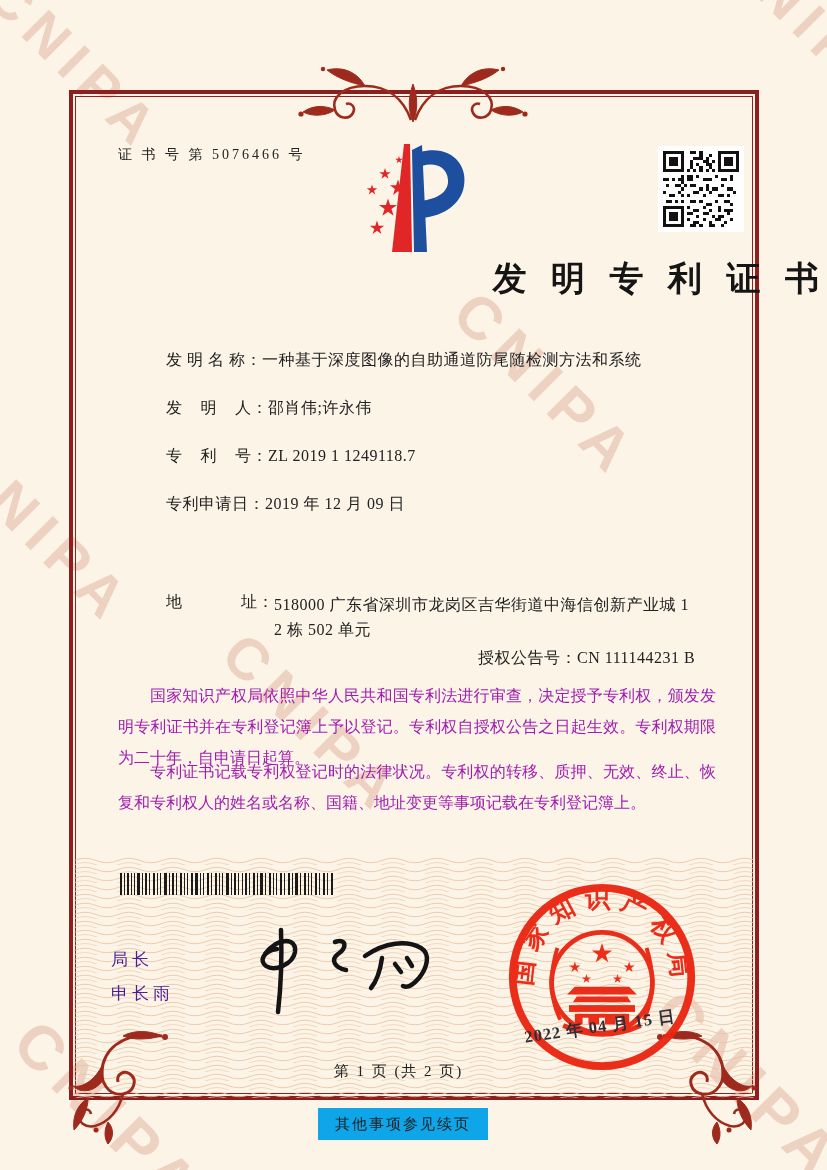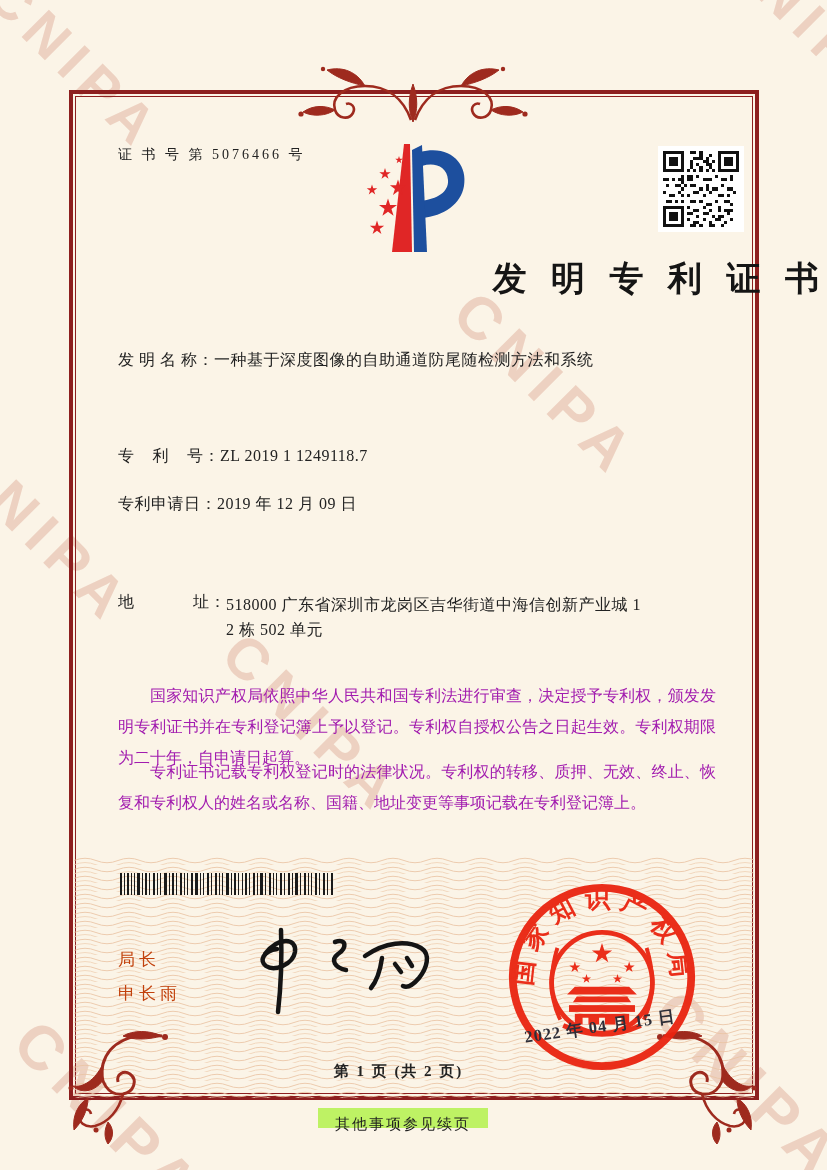--- a/index.html
+++ b/index.html
@@ -6,30 +6,30 @@
   .page{position:relative;width:827px;height:1170px;background:#fbf4e7;overflow:hidden;
         font-family:"Liberation Serif","DejaVu Serif",serif;color:#222;}
   .wm{position:absolute;font-family:"Liberation Sans","DejaVu Sans",sans-serif;font-weight:bold;
       color:rgba(205,130,105,.30);transform:rotate(45deg);letter-spacing:10px;white-space:nowrap;pointer-events:none;}
   .frame{position:absolute;left:69px;top:90px;width:690px;height:1010px;border:4px solid #8d1f1f;box-sizing:border-box;}
   .frame-inner{position:absolute;left:2px;top:2px;right:2px;bottom:2px;border:1px solid #8d1f1f;}
   .abs{position:absolute;}
   .certno{position:absolute;left:118px;top:146px;font-size:14px;letter-spacing:3px;}
   .title{position:absolute;left:0;right:0;top:256px;text-align:right;font-size:34px;font-weight:bold;letter-spacing:8px;color:#151515;}
   .row{position:absolute;left:118px;font-size:16px;letter-spacing:.5px;}
-  .flabel{white-space:pre;}
+  .flabel{white-space:pre;margin-left:48px;}
   .addr-val{display:inline-block;vertical-align:top;line-height:25px;}
   .body-p{position:absolute;left:118px;width:598px;font-size:16px;line-height:31px;
           text-align:justify;text-indent:2em;color:#a21caf;}
-  .sig-label{position:absolute;left:118px;font-family:"Liberation Sans","DejaVu Sans",sans-serif;
-             font-size:17px;letter-spacing:4px;color:#c2410c;}
+  .sig-label{position:absolute;left:111px;font-family:"Liberation Sans","DejaVu Sans",sans-serif;
+             font-size:17px;letter-spacing:4px;color:#4c1d95;}
   .seal-date{position:absolute;left:512px;top:1016px;width:176px;font-size:16.5px;letter-spacing:1px;
              color:#2e2e38;transform:rotate(-8deg);font-weight:bold;text-align:center;}
-  .pageinfo{position:absolute;left:0;right:30px;top:1062px;text-align:center;font-size:15px;letter-spacing:2px;font-weight:bold;}
-  .footnote{position:absolute;left:318px;top:1108px;width:170px;height:20px;background:#bef264;
+  .pageinfo{position:absolute;left:0;right:30px;top:1062px;text-align:center;font-size:15px;letter-spacing:2px;}
+  .footnote{position:absolute;left:318px;top:1108px;width:170px;height:32px;background:#0ea5e9;
             text-align:center;line-height:32px;font-size:15px;letter-spacing:2px;color:#1e1e1e;}
   .qrbox{position:absolute;left:658px;top:146px;width:86px;height:86px;background:#fff;}
   svg{display:block;}
 </style>
 </head>
 <body>
 
 <div class="page">
 
   <div class="wm" style="left:-35px;top:30px;font-size:56px;">CNIPA</div>
@@ -213,28 +213,34 @@
           <rect x="19" y="24" width="1" height="1"></rect>
       </g>
     </svg>
   </div>
 
   <div class="title">发 明 专 利 证 书</div>
 
   <div class="row" style="top:350px;">
     <span class="flabel">发 明 名 称：</span><span>一种基于深度图像的自助通道防尾随检测方法和系统</span>
   </div>
+  <div class="row" style="top:398px;">
+    <span class="flabel">发    明    人：</span><span>邵肖伟;许永伟</span>
+  </div>
   <div class="row" style="top:446px;text-align:center;">
     <span class="flabel">专    利    号：</span><span>ZL 2019 1 1249118.7</span>
   </div>
   <div class="row" style="top:494px;">
     <span class="flabel">专利申请日：</span><span>2019 年 12 月 09 日</span>
   </div>
   <div class="row" style="top:592px;">
     <span class="flabel">地             址：</span><span class="addr-val"><span>518000 广东省深圳市龙岗区吉华街道中海信创新产业城 1</span><br><span>2 栋 502 单元</span></span>
+  </div>
+  <div class="row" style="left:430px;top:648px;">
+    <span class="flabel">授权公告号：</span><span>CN 111144231 B</span>
   </div>
 
   <div class="body-p" style="top:680px;">国家知识产权局依照中华人民共和国专利法进行审查，决定授予专利权，颁发发明专利证书并在专利登记簿上予以登记。专利权自授权公告之日起生效。专利权期限为二十年，自申请日起算。</div>
   <div class="body-p" style="top:756px;">专利证书记载专利权登记时的法律状况。专利权的转移、质押、无效、终止、恢复和专利权人的姓名或名称、国籍、地址变更等事项记载在专利登记簿上。</div>
 
   <svg class="abs" style="left:120px;top:873px;" width="214" height="22" viewBox="0 0 214 22" shape-rendering="crispEdges">
     <g fill="#1a1a1a">
       <rect x="0" width="2" height="22"></rect>
         <rect x="4" width="1" height="22"></rect>
         <rect x="7" width="2" height="22"></rect>

